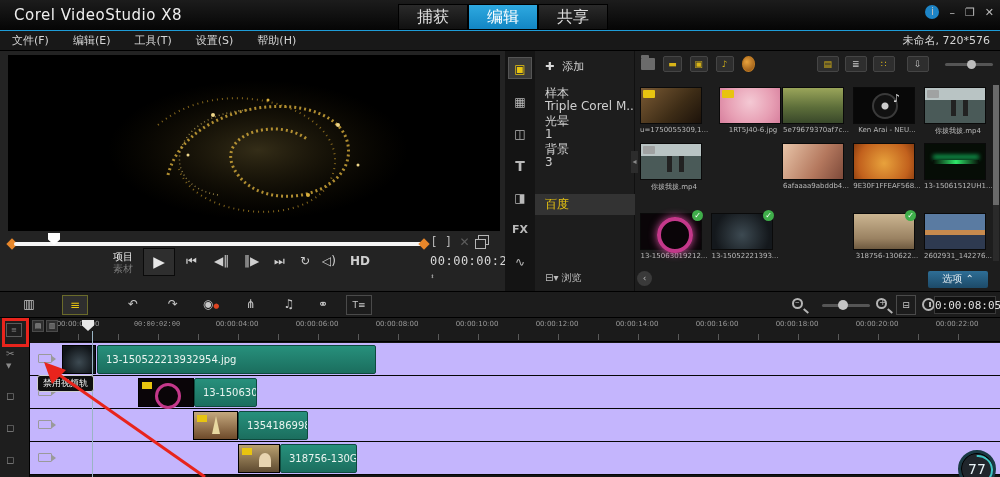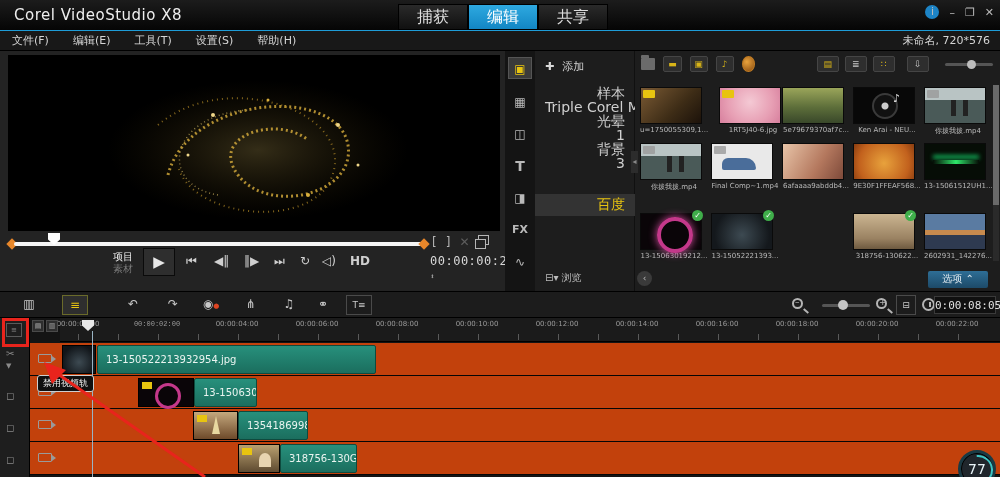--- a/index.html
+++ b/index.html
@@ -51,22 +51,22 @@
   #tc-box .spin { font-size:8px; color:#9a9a9a; }
 
   
   #library { left:505px; top:51px; width:495px; height:240px; background:#1d1d1d; }
   #libnav { left:0; top:0; width:30px; height:240px; background:#141414; }
   .nav-ico { left:3px; width:24px; height:22px; text-align:center; line-height:22px;
     color:#b9b9b9; font-size:12px; }
   .nav-ico.active { background:#3a3a3a; color:#e8c410; border:1px solid #555; }
   #catlist { left:30px; top:0; width:100px; height:240px; background:#1d1d1d; border-right:1px solid #101010; }
   #add-row { left:10px; top:8px; color:#cfcfcf; } #add-row .plus { color:#d8d8d8; margin-right:8px; }
-  .cat-item { left:0; width:100px; padding:2px 10px; color:#cfcfcf; font-size:14px;
-    white-space:nowrap; overflow:hidden;text-align:right; }
+  .cat-item { left:0; width:100px; padding:2px 10px; color:#cfcfcf; font-size:12px;
+    white-space:nowrap; overflow:hidden; }
   .cat-item.sel { background:#333; color:#e8c410;margin-top:27px; }
   #browse-row { left:10px; bottom:6px; color:#bbb; font-size:10px; }
   #divider-handle { left:96px; top:100px; width:7px; height:22px; background:#2c2c2c;
     color:#888; font-size:8px; line-height:22px; text-align:center; }
 
   #gallery { left:130px; top:0; width:365px; height:240px; }
   #gal-toolbar { left:0; top:4px; width:358px; height:26px; display:flex; align-items:center; gap:8px; }
   .gbtn { width:22px; height:16px; background:#2e2e2e; border:1px solid #454545; border-radius:2px;
     color:#d8b418; font-size:9px; text-align:center; line-height:15px; }
   .gbtn.plain { color:#c9c9c9; }
@@ -129,21 +129,21 @@
   #tl-gutter { left:0; top:0; width:30px; height:159px; background:#1e1e1e; border-right:1px solid #000; }
   .gut-ico { left:6px; color:#8a8a8a; font-size:10px; }
   #ruler { left:60px; top:0; width:940px; height:24px; background:#1b1b1b; border-bottom:1px solid #000; }
   .ruler-label { position:absolute; top:2px; width:60px; text-align:center; font-size:7px; color:#9a9a9a; }
   .tick { position:absolute; top:16px; width:1px; height:6px; background:#5a5a5a; }
   .ruler-btn { left:32px; top:2px; width:12px; height:12px; background:#2e2e2e; border:1px solid #4a4a4a;
     color:#aaa; font-size:7px; line-height:11px; text-align:center; }
   #playhead-marker { left:82px; top:2px; width:12px; height:11px; background:#e8e8e8;
     clip-path:polygon(0 0,100% 0,100% 50%,50% 100%,0 50%); z-index:5; }
   #playhead-line { left:92px; top:13px; width:1px; height:146px; background:#9ab4c4; z-index:4; }
-  .track-row { left:30px; width:970px; height:33px; border-bottom:1px solid #060606; background:#c2410c; }
+  .track-row { left:30px; width:970px; height:33px; border-bottom:1px solid #060606; background:#c4b5fd; }
   .cam { position:absolute; width:14px; height:9px; border:1px solid #9a9a9a; border-radius:1px; }
   .cam:after { content:""; position:absolute; right:-5px; top:1px; border-left:4px solid #9a9a9a;
     border-top:3px solid transparent; border-bottom:3px solid transparent; }
   .clip { position:absolute; height:29px; background:linear-gradient(#27907c,#1b6e5e); border:1px solid #0e4a3e;
     border-radius:2px; color:#eaf4f0; font-size:10px; line-height:28px; padding-left:8px; white-space:nowrap; overflow:hidden; }
   .clip-thumb { position:absolute; height:29px; border:1px solid #000; }
   .ct1{background:radial-gradient(circle at 50% 60%,#3d4a52,#101418 75%);}
   .ct2{background:#0a0508;} .ct2:after{content:"";position:absolute;left:16px;top:4px;width:20px;height:20px;border-radius:50%;border:3px solid #c4388a;}
   .ct3{background:linear-gradient(#c4a87e,#6e4a2a);} .ct3:after{content:"";position:absolute;left:18px;top:4px;width:8px;height:18px;background:#e8d8a0;clip-path:polygon(50% 0,100% 100%,0 100%);}
   .ct4{background:linear-gradient(#b9a070,#5e4a30);} .ct4:after{content:"";position:absolute;left:20px;top:8px;width:12px;height:14px;border-radius:50% 50% 0 0;background:#e8d4b0;}
@@ -320,26 +320,20 @@
             <div class="badge-g"></div>
           </div>
         <div class="caption">你拨我拨.mp4</div>
       </div>
 
       <div class="cell" style="left:5px; top:92px;">
         <div class="thumb a6">
             <div class="badge-g"></div>
           </div>
         <div class="caption">你拨我拨.mp4</div>
-      </div>
-      <div class="cell" style="left:76px; top:92px;">
-        <div class="thumb a7">
-            <div class="badge-g"></div>
-          </div>
-        <div class="caption">Final Comp~1.mp4</div>
       </div>
       <div class="cell" style="left:147px; top:92px;">
         <div class="thumb a8"></div>
         <div class="caption">6afaaaa9abddb4...</div>
       </div>
       <div class="cell" style="left:218px; top:92px;">
         <div class="thumb a9"></div>
         <div class="caption">9E30F1FFEAF568...</div>
       </div>
       <div class="cell" style="left:289px; top:92px;">

